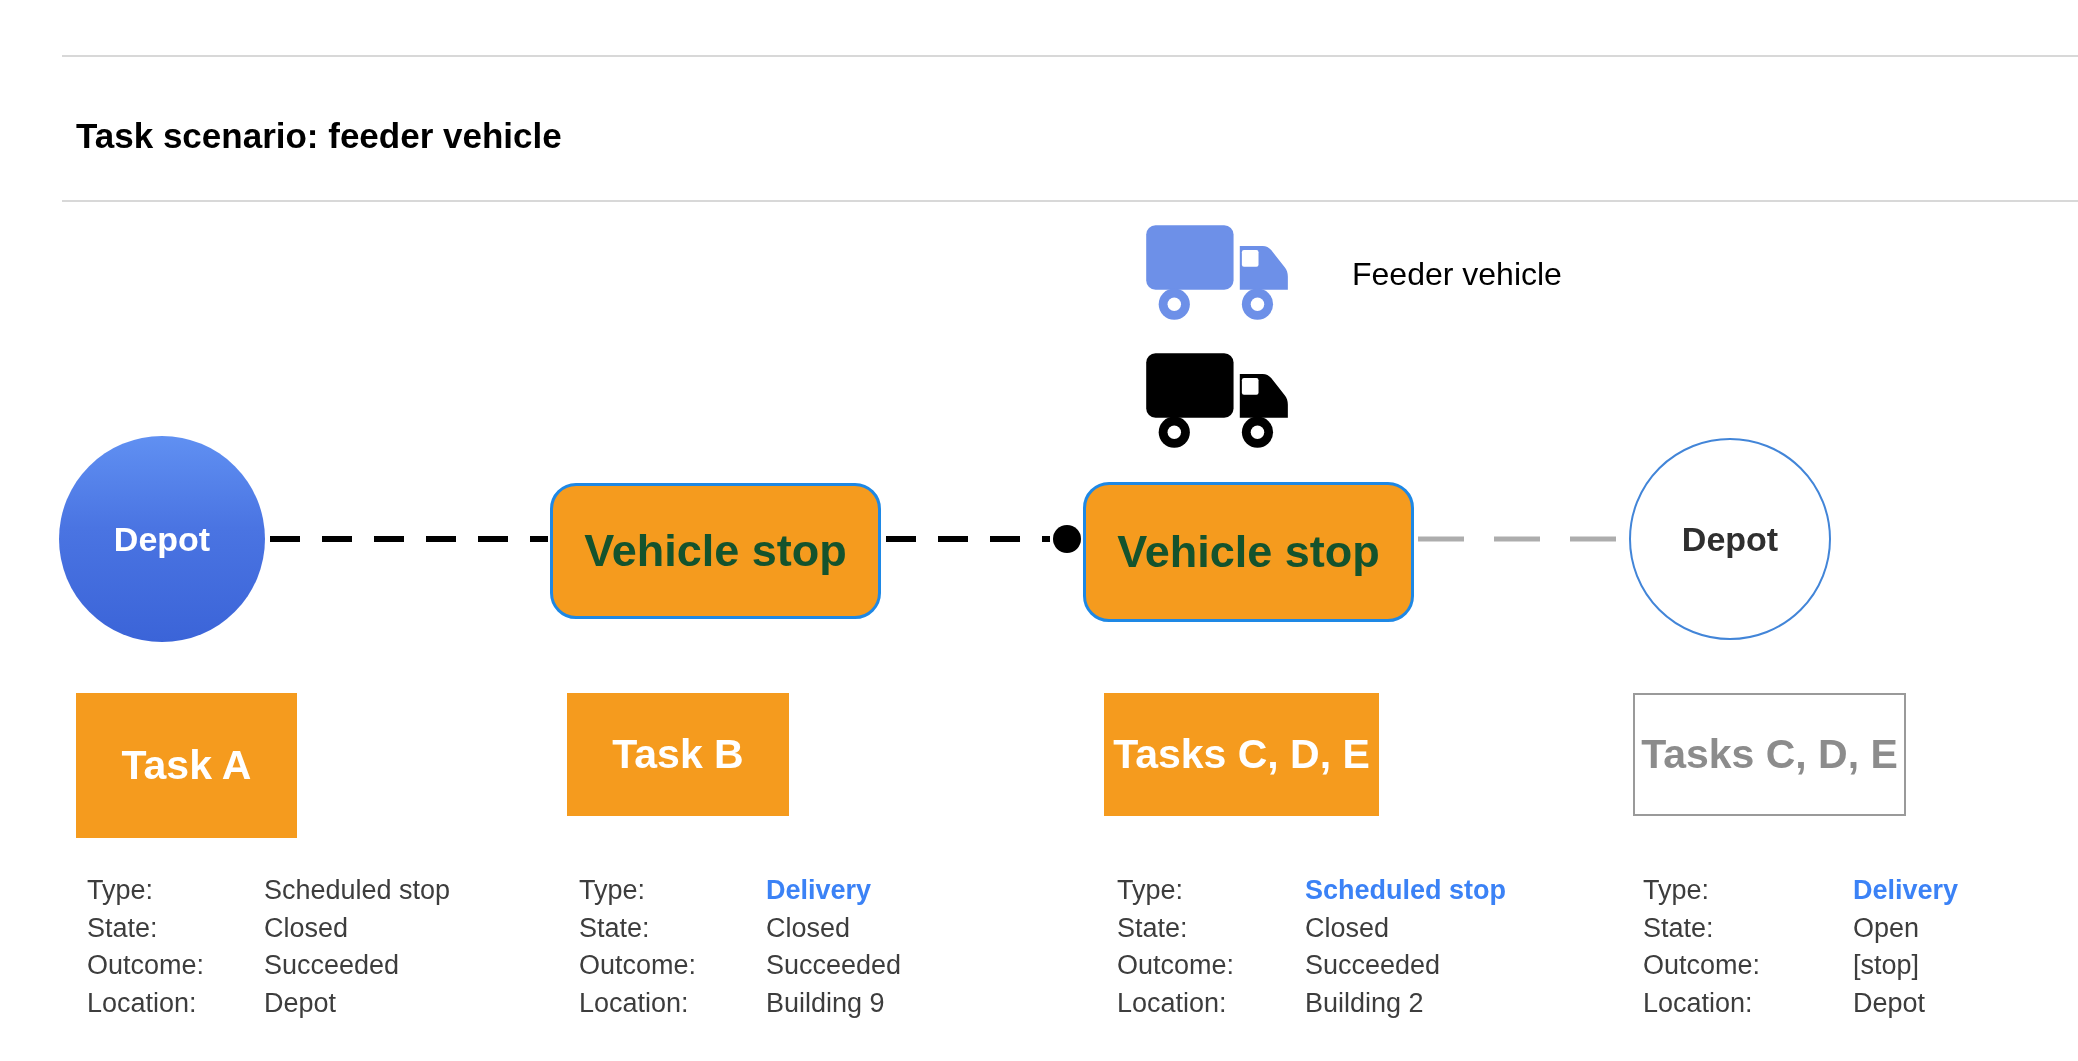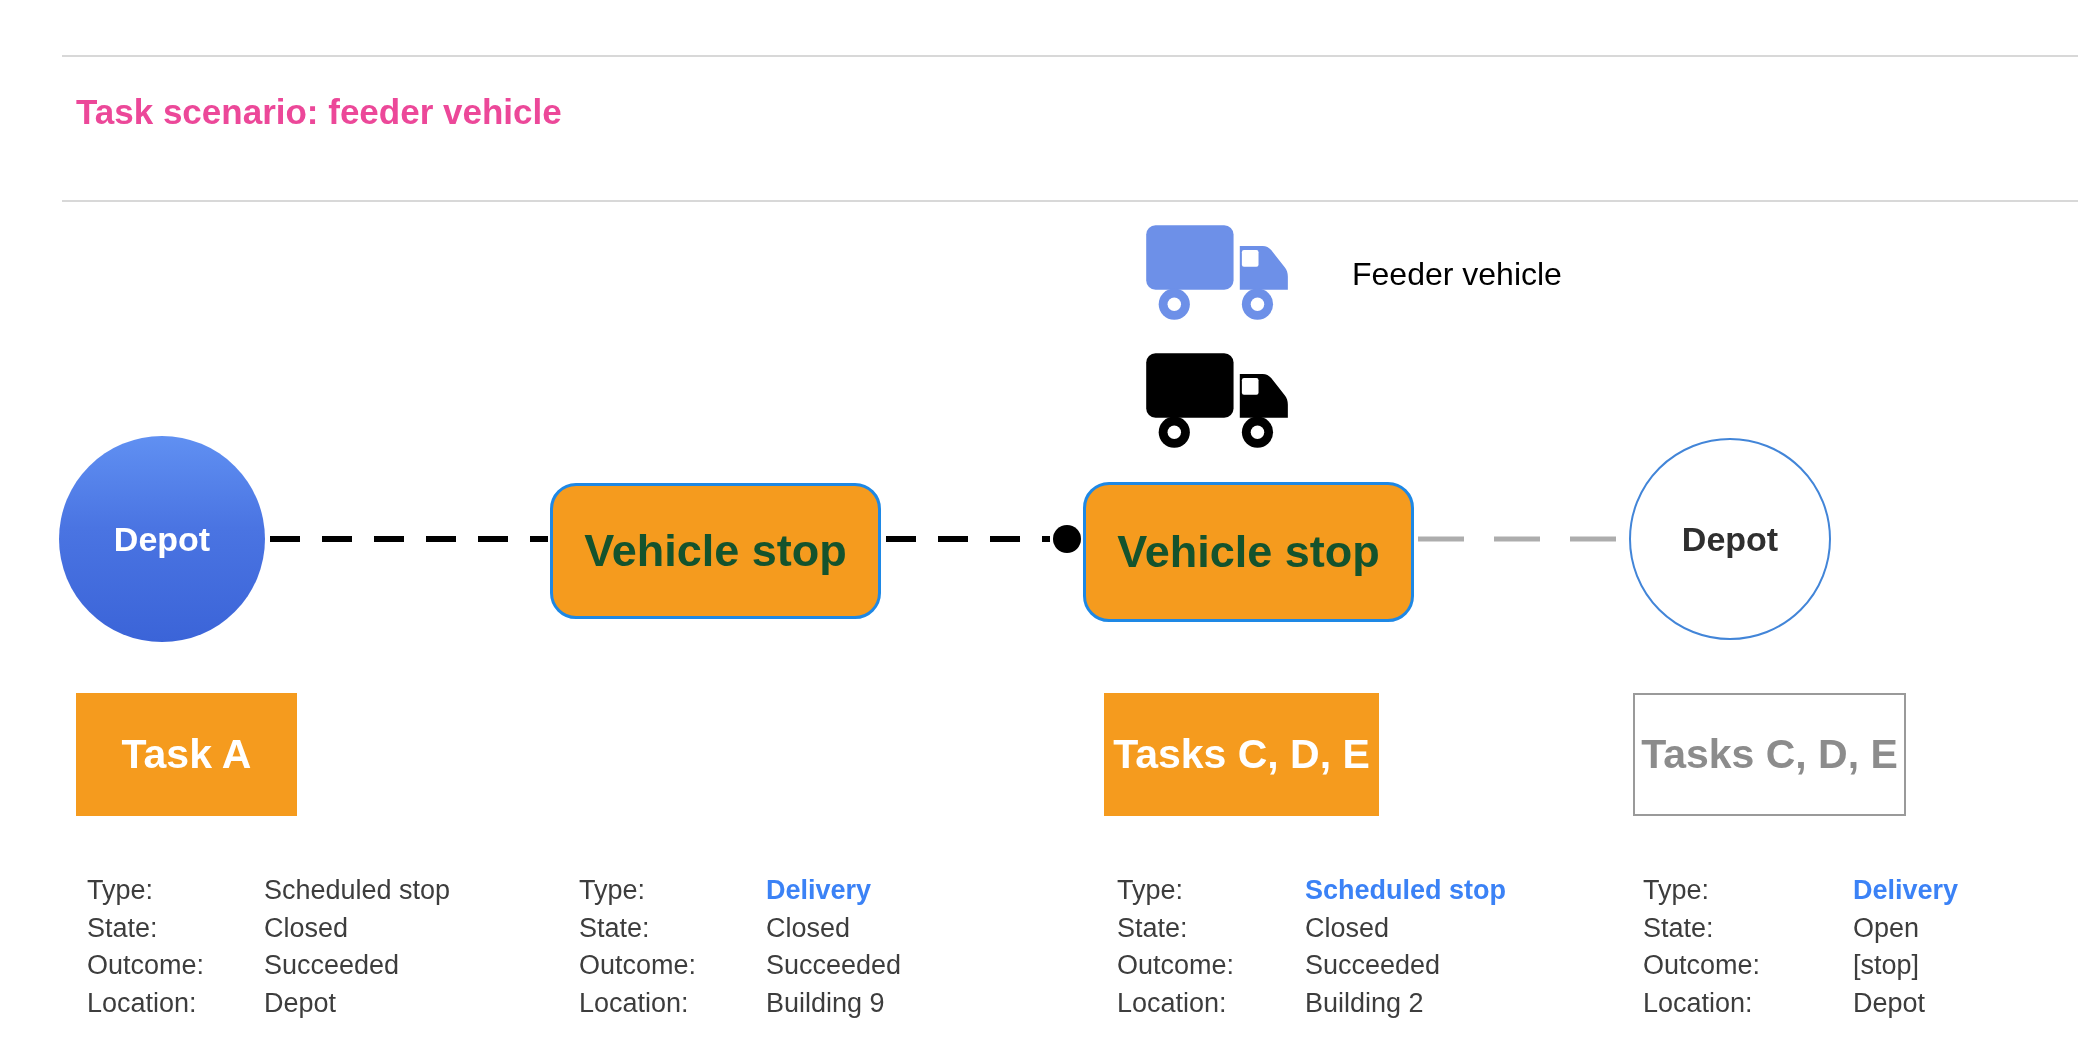--- a/index.html
+++ b/index.html
@@ -19,24 +19,24 @@
     right: 0;
     border-top: 2px solid #d8d8d8;
     height: 0;
   }
   #rule-top { top: 55px; }
   #rule-under-title { top: 200px; }
 
   .title {
     position: absolute;
     left: 76px;
-    top: 92px;
+    top: 116px;
     font-size: 35px;
     font-weight: bold;
-    color: #ec4899;
+    color: #000000;
     white-space: nowrap;
   }
 
   
   .connectors {
     position: absolute;
     left: 0; top: 0;
     pointer-events: none;
   }
 
@@ -104,21 +104,21 @@
     background: var(--orange, #f59b1e);
     display: flex;
     align-items: center;
     justify-content: center;
     color: #ffffff;
     font-weight: bold;
     font-size: 41px;
     box-sizing: border-box;
     white-space: nowrap;
   }
-  #task-a    { left: 76px;   top: 693px; width: 221px; height: 123px; }
+  #task-a    { left: 76px;   top: 693px; width: 221px; height: 145px; }
   #task-b    { left: 567px;  top: 693px; width: 222px; height: 123px; }
   #tasks-cde { left: 1104px; top: 693px; width: 275px; height: 123px; }
   #tasks-cde-open {
     left: 1633px; top: 693px; width: 273px; height: 123px;
     background: #ffffff;
     border: 2px solid #9a9a9a;
     color: #8c8c8c;
   }
 
   
@@ -194,20 +194,23 @@
     <span>Vehicle stop</span>
   </div>
 
   <div class="node-circle" id="depot-end">
     <span>Depot</span>
   </div>
 
   <div class="task-rect" id="task-a">
     <span>Task A</span>
   </div>
+  <div class="task-rect" id="task-b">
+    <span>Task B</span>
+  </div>
   <div class="task-rect" id="tasks-cde">
     <span>Tasks C, D, E</span>
   </div>
   <div class="task-rect" id="tasks-cde-open">
     <span>Tasks C, D, E</span>
   </div>
 
   <div class="details" id="details-1">
     <span>Type:</span>
     <span>Scheduled stop</span>

